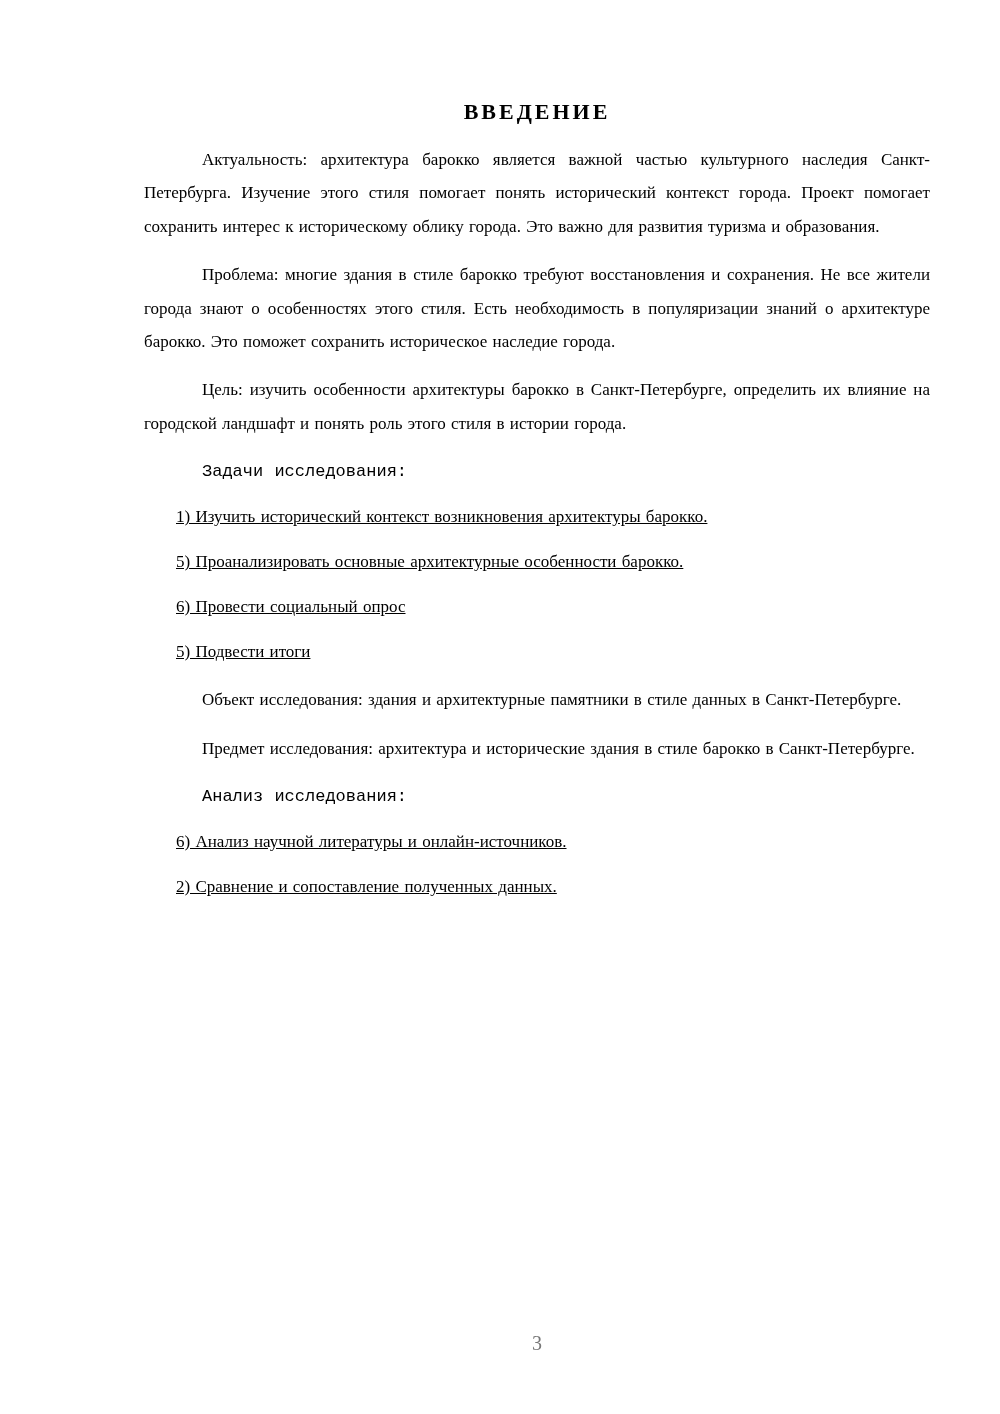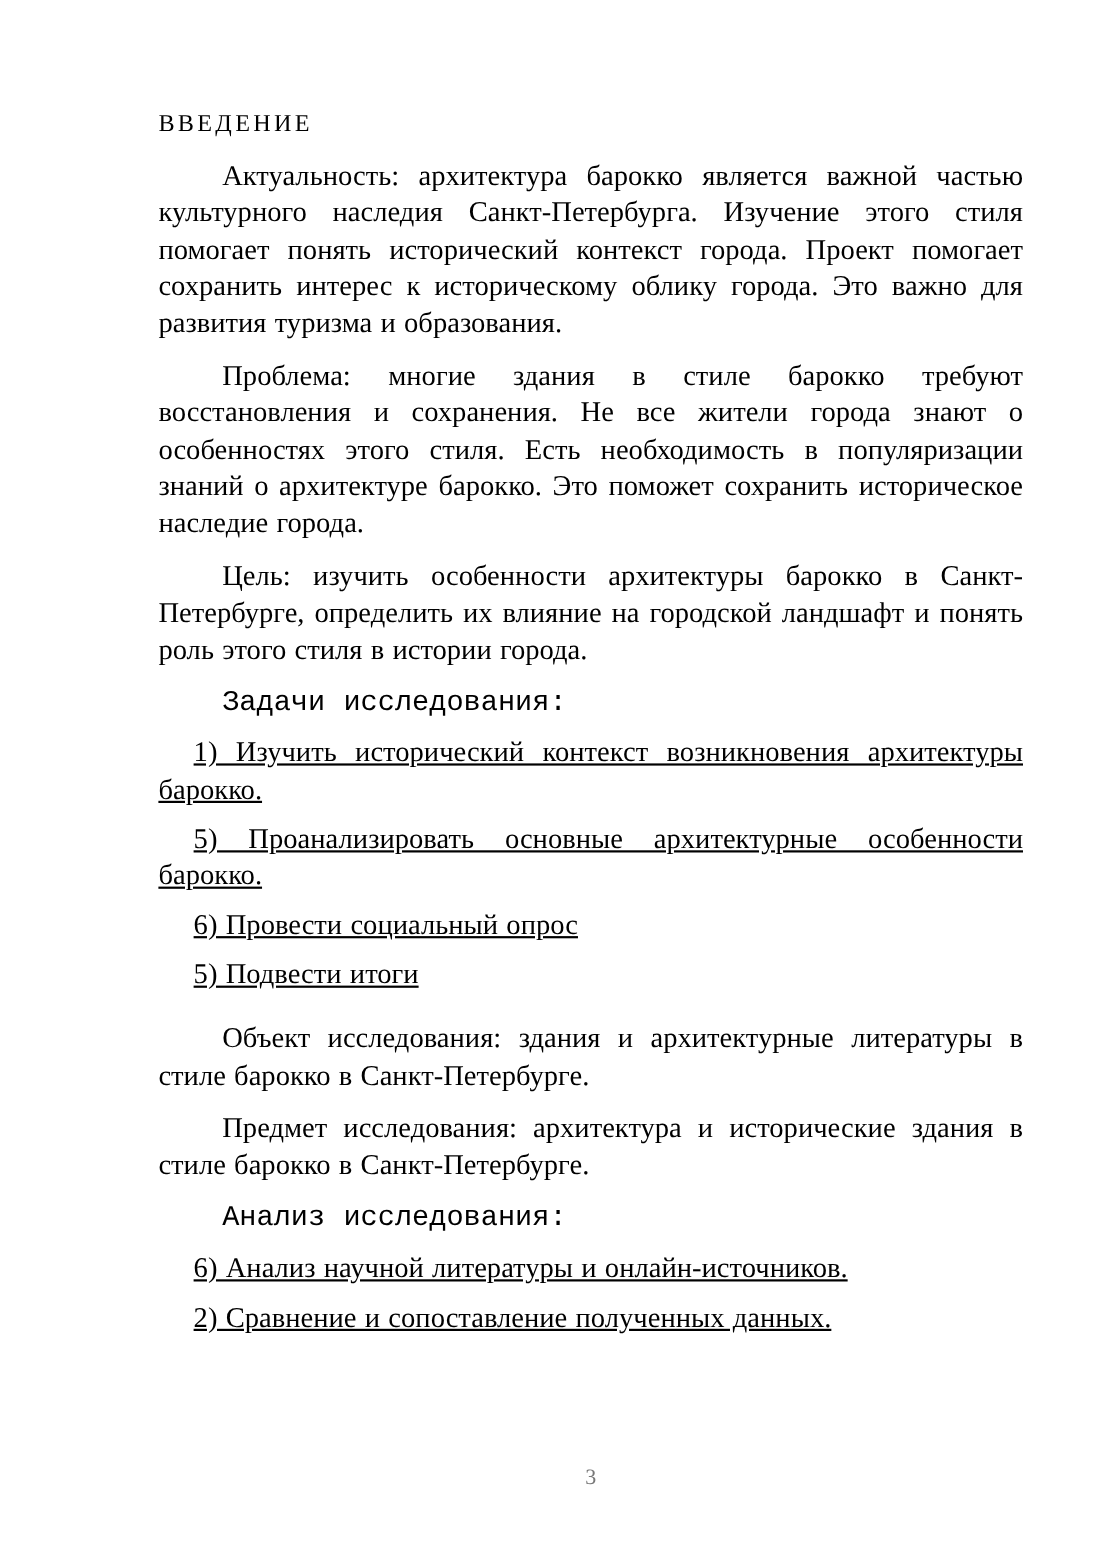--- a/index.html
+++ b/index.html
@@ -18,46 +18,46 @@
   }
   .content {
     position: absolute;
     left: 144px;
     top: 95px;
     width: 786px;
   }
   .doc-title {
     font-size: 22px;
     line-height: 34px;
-    font-weight: 400;
+    font-weight: 700;
     letter-spacing: 3px;
-    text-align: left;
+    text-align: center;
     margin: 0 0 14px 0;
   }
   .para, .item {
-    font-size: 26px;
+    font-size: 17px;
     line-height: 33.4px;
     text-align: justify;
     margin: 0 0 15px 0;
     word-spacing: 1px;
   }
   .para {
     text-indent: 58px;
   }
   .para-tight {
     margin-bottom: 11.5px;
     font-family: Liberation Mono, monospace;
   }
   .item {
     text-indent: 32px;
     margin-bottom: 11.5px;
     text-decoration: underline;
   }
   .item-end {
-    margin-bottom: 25px;
+    margin-bottom: 15px;
   }
   .page-number {
     position: absolute;
     top: 1329px;
     left: 144px;
     width: 786px;
     text-align: center;
     font-size: 20px;
     line-height: 28px;
     color: #777777;
@@ -73,21 +73,21 @@
     <p class="para">Актуальность: архитектура барокко является важной частью культурного наследия Санкт-Петербурга. Изучение этого стиля помогает понять исторический контекст города. Проект помогает сохранить интерес к историческому облику города. Это важно для развития туризма и образования.</p>
     <p class="para">Проблема: многие здания в стиле барокко требуют восстановления и сохранения. Не все жители города знают о особенностях этого стиля. Есть необходимость в популяризации знаний о архитектуре барокко. Это поможет сохранить историческое наследие города.</p>
     <p class="para">Цель: изучить особенности архитектуры барокко в Санкт-Петербурге, определить их влияние на городской ландшафт и понять роль этого стиля в истории города.</p>
 
     <p class="para para-tight">Задачи исследования:</p>
     <p class="item">1) Изучить исторический контекст возникновения архитектуры барокко.</p>
     <p class="item">5) Проанализировать основные архитектурные особенности барокко.</p>
     <p class="item">6) Провести социальный опрос</p>
     <p class="item item-end">5) Подвести итоги</p>
 
-    <p class="para">Объект исследования: здания и архитектурные литературы в стиле барокко в Санкт-Петербурге.</p>
+    <p class="para">Объект исследования: здания и архитектурные памятники в стиле данных в Санкт-Петербурге.</p>
     <p class="para">Предмет исследования: архитектура и исторические здания в стиле барокко в Санкт-Петербурге.</p>
 
     <p class="para para-tight">Анализ исследования:</p>
     <p class="item">6) Анализ научной литературы и онлайн-источников.</p>
     <p class="item">2) Сравнение и сопоставление полученных данных.</p>
   </div>
 
   <div class="page-number">3</div>
 </div>
 

